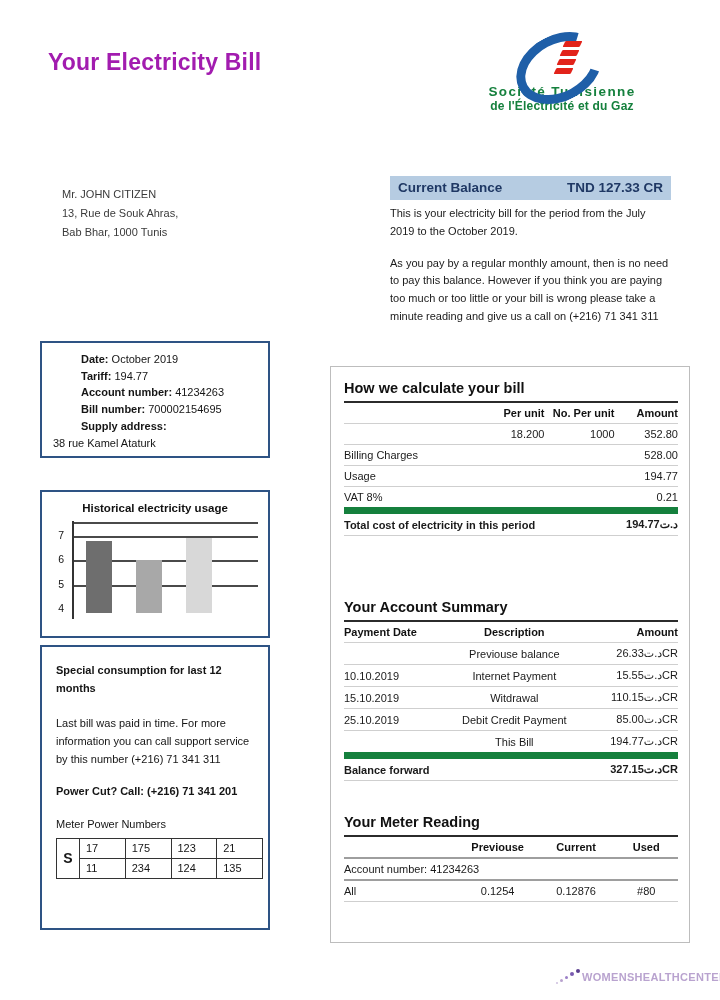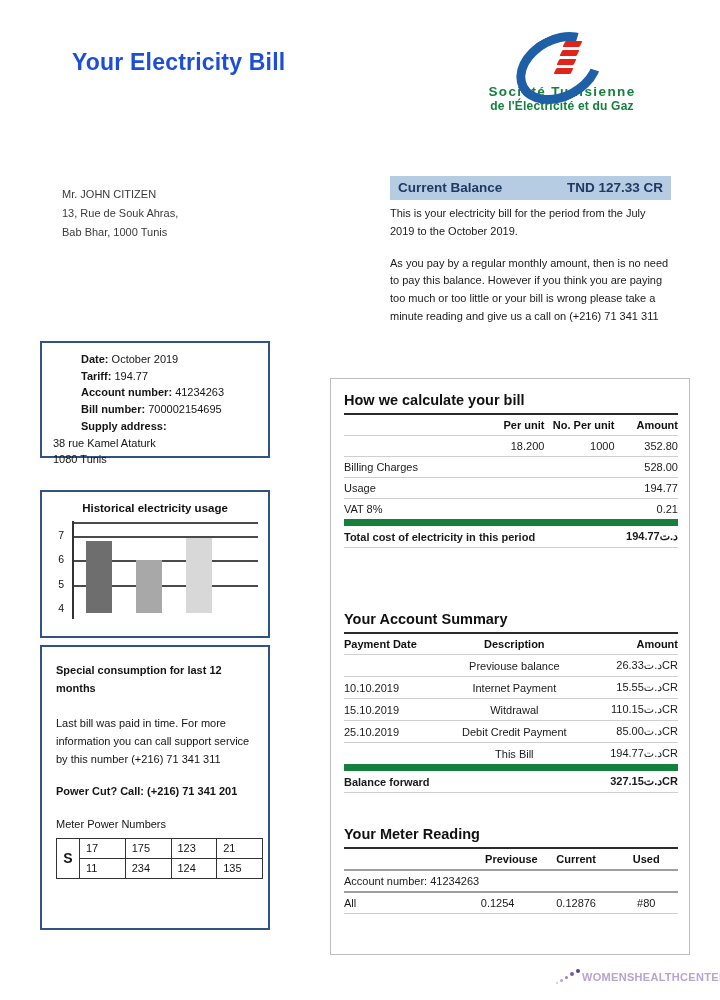--- a/index.html
+++ b/index.html
@@ -16,23 +16,22 @@
     overflow: hidden;
   }
 
   
   #page-title {
     position: absolute;
     left: 48px;
     top: 49px;
     font-size: 23px;
     font-weight: bold;
-    color: #1d4ed8;
+    color: #a21caf;
     letter-spacing: .2px;
-    margin-left: 24px;
   }
 
   #brand-logo {
     position: absolute;
     left: 478px;
     top: 33px;
     width: 168px;
     height: 80px;
   }
   .logo-mark {
@@ -218,21 +217,21 @@
     font-weight: bold;
     text-align: center;
     padding: 0;
     width: 22px;
   }
 
   
   #right-panel {
     position: absolute;
     left: 330px;
-    top: 378px;
+    top: 366px;
     width: 360px;
     height: 577px;
     border: 1px solid #bdbdbd;
     box-sizing: border-box;
     background: #fff;
   }
   .section-head {
     font-size: 14.5px;
     font-weight: bold;
     color: #111;
@@ -350,21 +349,20 @@
       <span>41234263</span>
     </div>
     <div>
       <b>Bill number:</b>
       <span>700002154695</span>
     </div>
     <div>
       <b>Supply address:</b>
     </div>
     <div>38 rue Kamel Ataturk</div>
-    <div>1080 Tunis</div>
   </div>
 </div>
 
 <div class="lbox" id="usage-chart-box">
   <div class="chart-title">Historical electricity usage</div>
   <div class="chart-area">
     <div class="y-axis-labels" id="y-axis-labels">
         <span style="top: 81.2px;">4</span>
         <span style="top: 56.7px;">5</span>
         <span style="top: 32.2px;">6</span>
@@ -518,21 +516,21 @@
     <table class="data">
       <colgroup>
           <col style="width:34%">
           <col style="width:24%">
           <col style="width:23%">
           <col style="width:19%">
         </colgroup>
       <thead>
           <tr id="meter-head">
             <th style="text-align: left;"></th>
-            <th style="text-align: right;">Previouse</th>
+            <th style="text-align: center;">Previouse</th>
             <th style="text-align: center;">Current</th>
             <th style="text-align: center;">Used</th>
           </tr>
         </thead>
       <tbody id="meter-body">
           <tr class="acct-row">
             <td class="lbl" colspan="4">Account number: 41234263</td>
           </tr>
           <tr>
             <td class="lbl">All</td>

